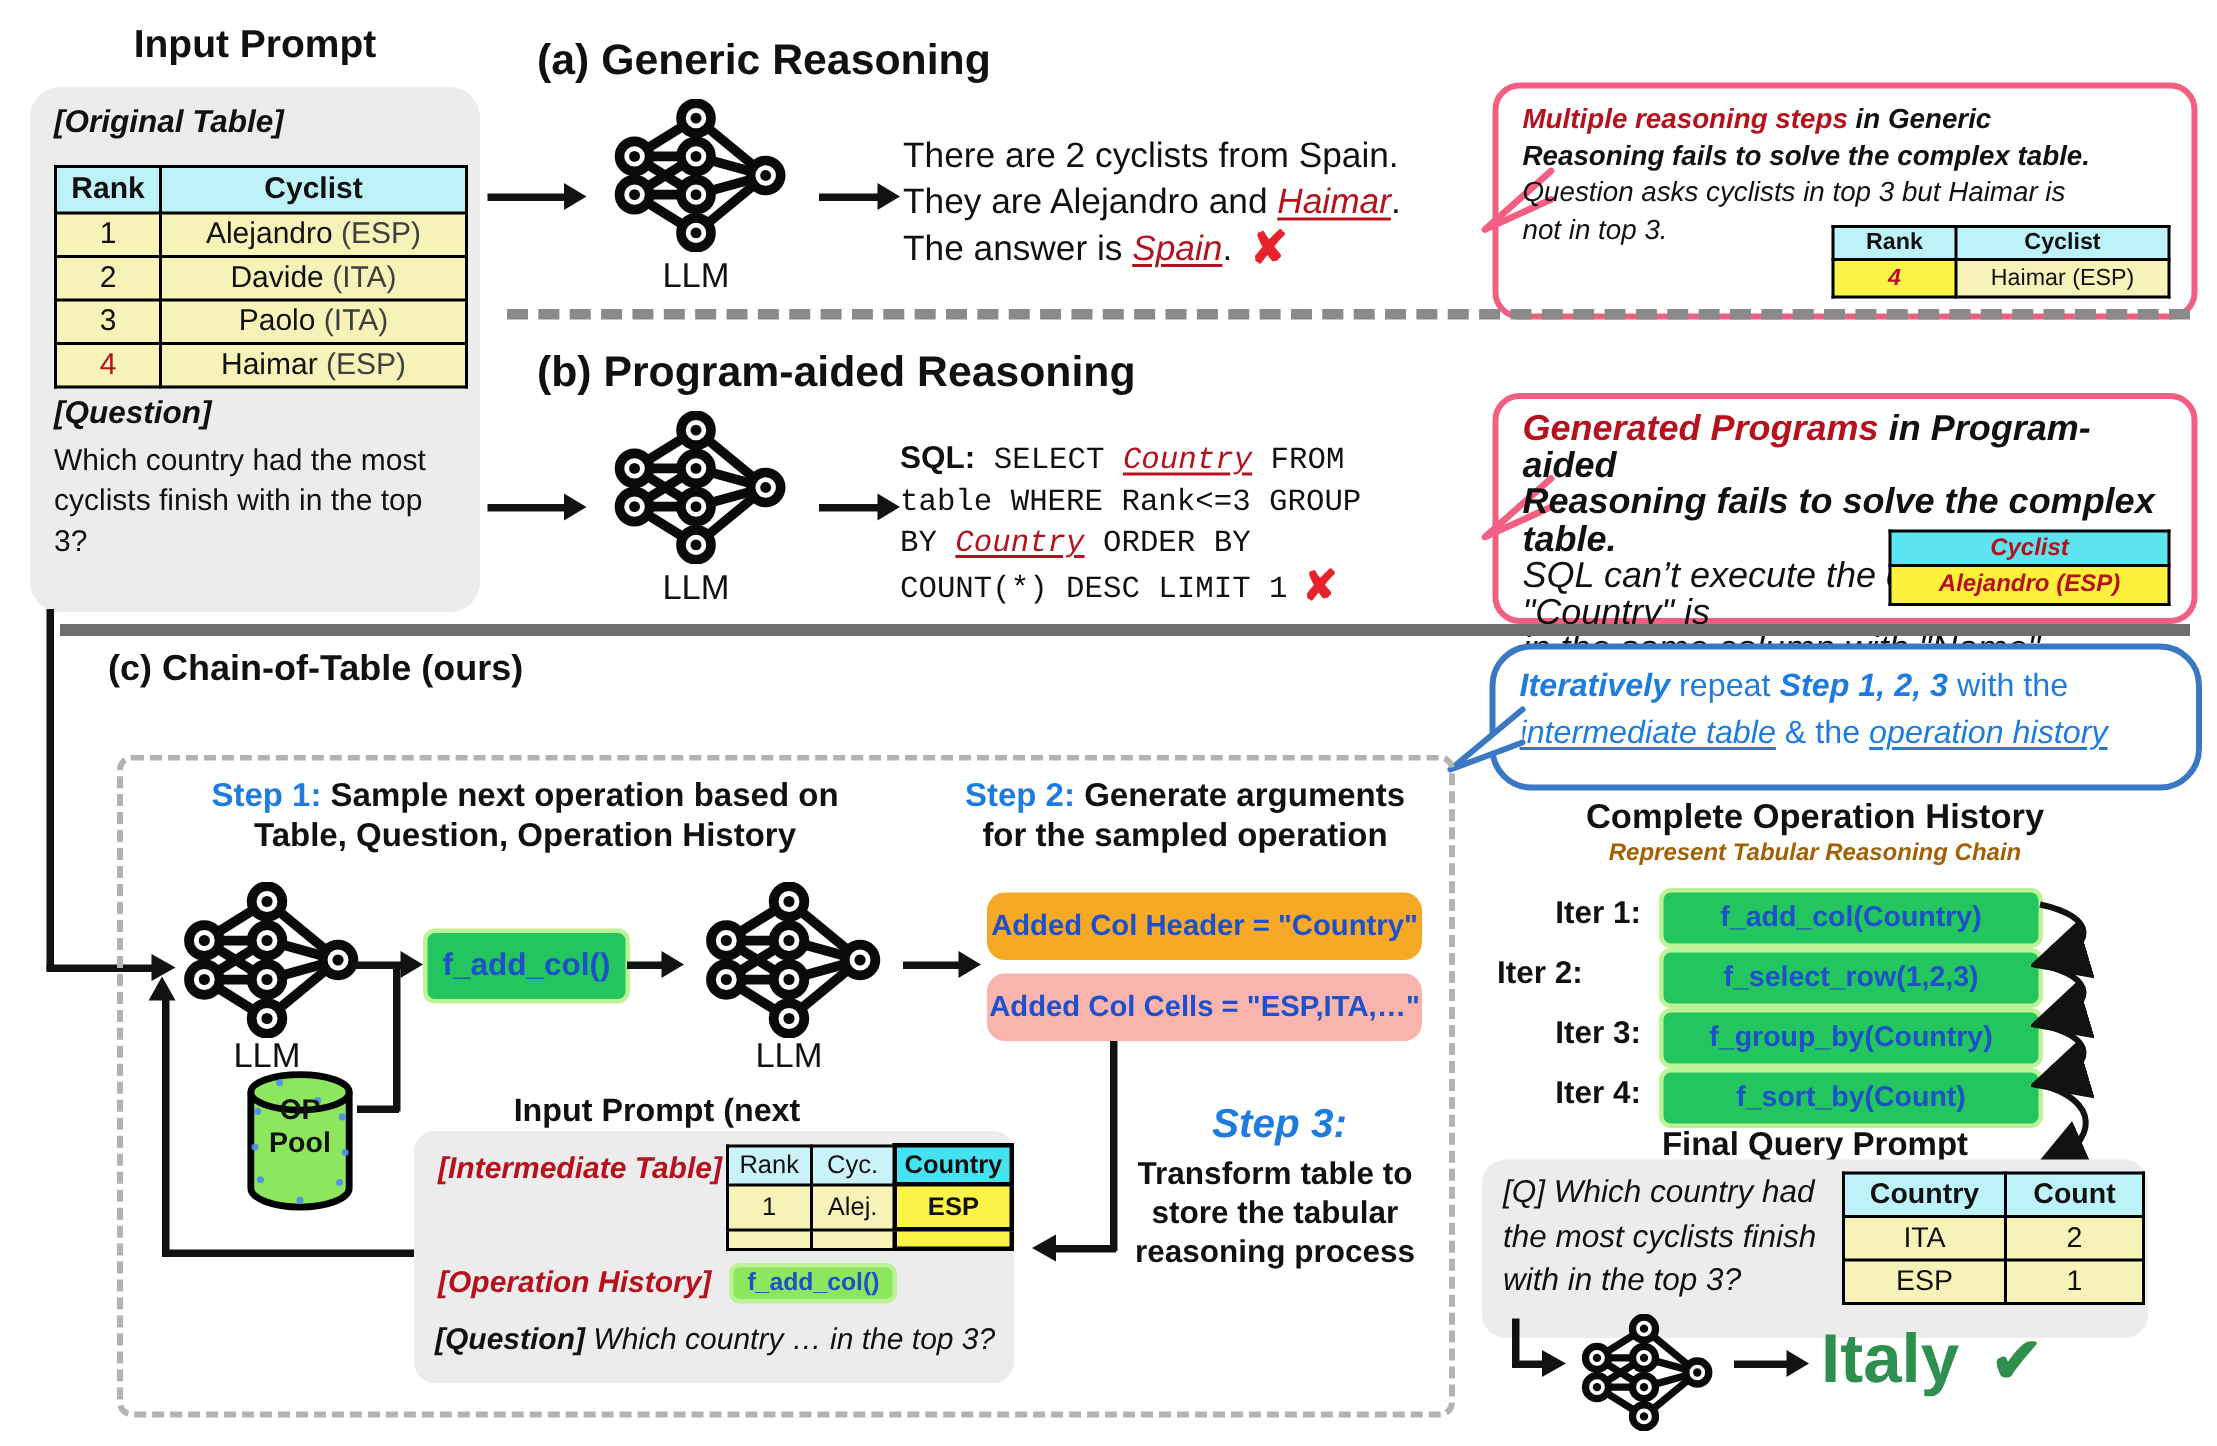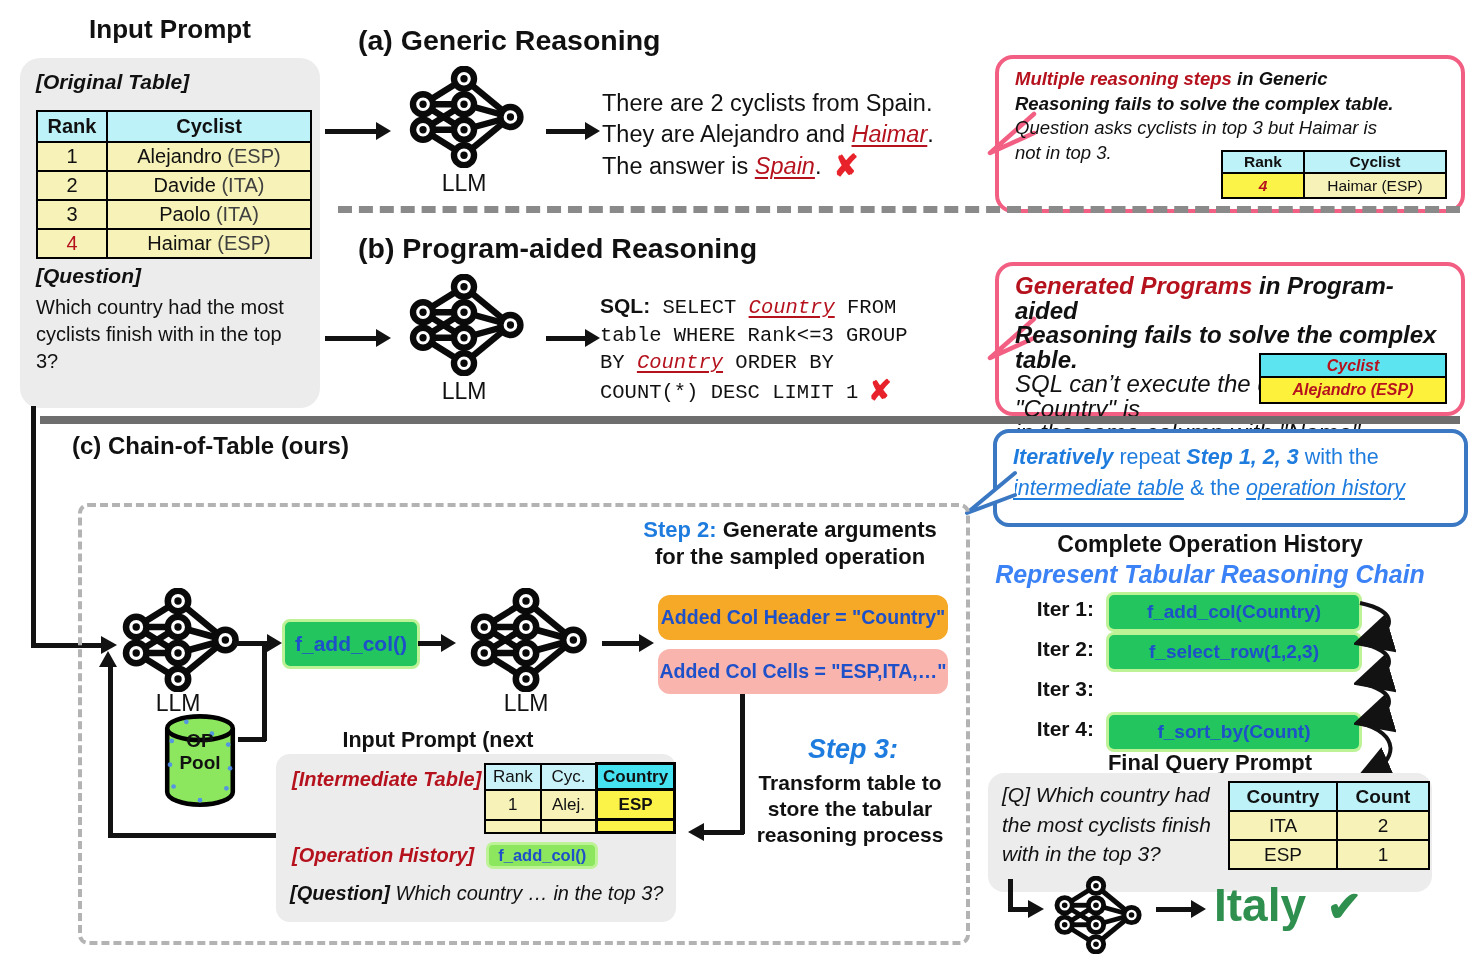--- a/index.html
+++ b/index.html
@@ -13,21 +13,21 @@
   .hline{position:absolute;background:#121212;height:4.5px}
   .vline{position:absolute;background:#121212;width:4.5px}
   .tri{position:absolute;width:0;height:0}
   .tri-r{border-left:16px solid #121212;border-top:9.5px solid transparent;border-bottom:9.5px solid transparent}
   .tri-l{border-right:16px solid #121212;border-top:9.5px solid transparent;border-bottom:9.5px solid transparent}
   .tri-u{border-bottom:16px solid #121212;border-left:9.5px solid transparent;border-right:9.5px solid transparent}
   .harrow{position:absolute;height:4.5px;background:#121212}
   .harrow::after{content:"";position:absolute;right:-14px;top:-7.5px;width:0;height:0;
     border-left:15px solid #121212;border-top:9.5px solid transparent;border-bottom:9.5px solid transparent}
   .callout{position:absolute;background:#fff;border:4.5px solid #f25f82;border-radius:18px}
-  .callout.blue{border-color:#3b78c3;border-radius:16px}
+  .callout.blue{border-color:#3b78c3;border-radius:28px}
   .tail{position:absolute}
   table.tb{border-collapse:collapse}
   .tb th,.tb td{border:2.5px solid #000;text-align:center;padding:0 4px}
   .hdr{background:#bdf2f8;font-weight:bold}
   .cell{background:#f6f2b8}
   .red{color:#404040}
   .darkred{color:#b5121e}
   .blue{color:#1f7cdf}
   .mono{font-family:"Liberation Mono",monospace}
   .u{text-decoration:underline;text-underline-offset:3px;text-decoration-thickness:2px}
@@ -213,20 +213,24 @@
       <path d="M52,4 L4,44 L52,26" fill="none" stroke="#3b78c3" stroke-width="4" stroke-linejoin="round" stroke-linecap="round"></path>
     </svg>
     <div style="padding:9px 16px;font-size:21.5px;line-height:31px">
       <span class="b i blue">Iteratively</span><span> repeat </span><span class="b i">Step 1, 2, 3</span><span> with the</span><br>
       <span class="i u">intermediate table</span><span> &amp; the </span><span class="i u">operation history</span>
     </div>
   </div>
 
   <div class="dashbox" style="left:78px;top:503px;width:884px;height:434px"></div>
 
+  <div class="abs ctr b" style="left:120px;top:516px;width:460px;font-size:22px;line-height:27px">
+    <span class="blue">Step 1:</span><span> Sample next operation based on</span><br>
+    <span>Table, Question, Operation History</span>
+  </div>
   <div class="abs ctr b" style="left:630px;top:516px;width:320px;font-size:22px;line-height:27px">
     <span class="blue">Step 2:</span><span> Generate arguments</span><br>
     <span>for the sampled operation</span>
   </div>
 
   <svg class="abs" style="left:112px;top:588px" width="132" height="104" viewBox="0 0 130 112">
       <use href="#nn"></use>
     </svg>
   <div class="nnlabel" style="left:112px;top:690px;width:132px">LLM</div>
 
@@ -312,29 +316,30 @@
       <span class="b i darkred" style="font-size:20px">[Operation History]</span>
       <span class="badge">f_add_col()</span>
     </div>
 
     <div class="abs" style="left:14px;top:128px;font-size:20px">
       <span class="b i">[Question]</span><span class="i"> Which country … in the top 3?</span>
     </div>
   </div>
 
   <div class="abs ctr b" style="left:995px;top:531px;width:430px;font-size:23px">Complete Operation History</div>
-  <div class="abs ctr b i" style="left:995px;top:560px;width:430px;font-size:25px;color:#3b82f6">Represent Tabular Reasoning Chain</div>
+  <div class="abs ctr b i" style="left:995px;top:560px;width:430px;font-size:16px;color:#a16207">Represent Tabular Reasoning Chain</div>
 
   <div class="abs b" style="left:998px;top:592px;width:96px;text-align:right;font-size:21px;line-height:34px">Iter 1:</div>
   <div class="opbox" style="left:1106px;top:592px;width:250px;height:34px;font-size:19px">f_add_col(Country)</div>
 
-  <div class="abs b" style="left:998px;top:632px;width:96px;text-align:right;font-size:21px;line-height:34px">Iter 2:</div>
+  <div class="abs b" style="left:998px;top:632px;width:96px;font-size:21px;line-height:34px">Iter 2:</div>
   <div class="opbox" style="left:1106px;top:632px;width:250px;height:34px;font-size:19px">f_select_row(1,2,3)</div>
 
   <div class="abs b" style="left:998px;top:672px;width:96px;text-align:right;font-size:21px;line-height:34px">Iter 3:</div>
+  <div class="opbox" style="left:1106px;top:672px;width:250px;height:34px;font-size:19px">f_group_by(Country)</div>
 
   <div class="abs b" style="left:998px;top:712px;width:96px;text-align:right;font-size:21px;line-height:34px">Iter 4:</div>
   <div class="opbox" style="left:1106px;top:712px;width:250px;height:34px;font-size:19px">f_sort_by(Count)</div>
 
   <svg class="abs" style="left:1354px;top:597px" width="54" height="212" viewBox="0 0 54 212">
     <path d="M6,6 C44,14 44,34 10,44" stroke="#121212" stroke-width="4" fill="none" marker-end="url(#ah)"></path>
     <path d="M6,46 C44,54 44,74 10,84" stroke="#121212" stroke-width="4" fill="none" marker-end="url(#ah)"></path>
     <path d="M6,86 C44,94 44,114 10,124" stroke="#121212" stroke-width="4" fill="none" marker-end="url(#ah)"></path>
     <path d="M6,126 C46,136 46,164 10,180" stroke="#121212" stroke-width="4" fill="none" marker-end="url(#ah)"></path>
   </svg>

